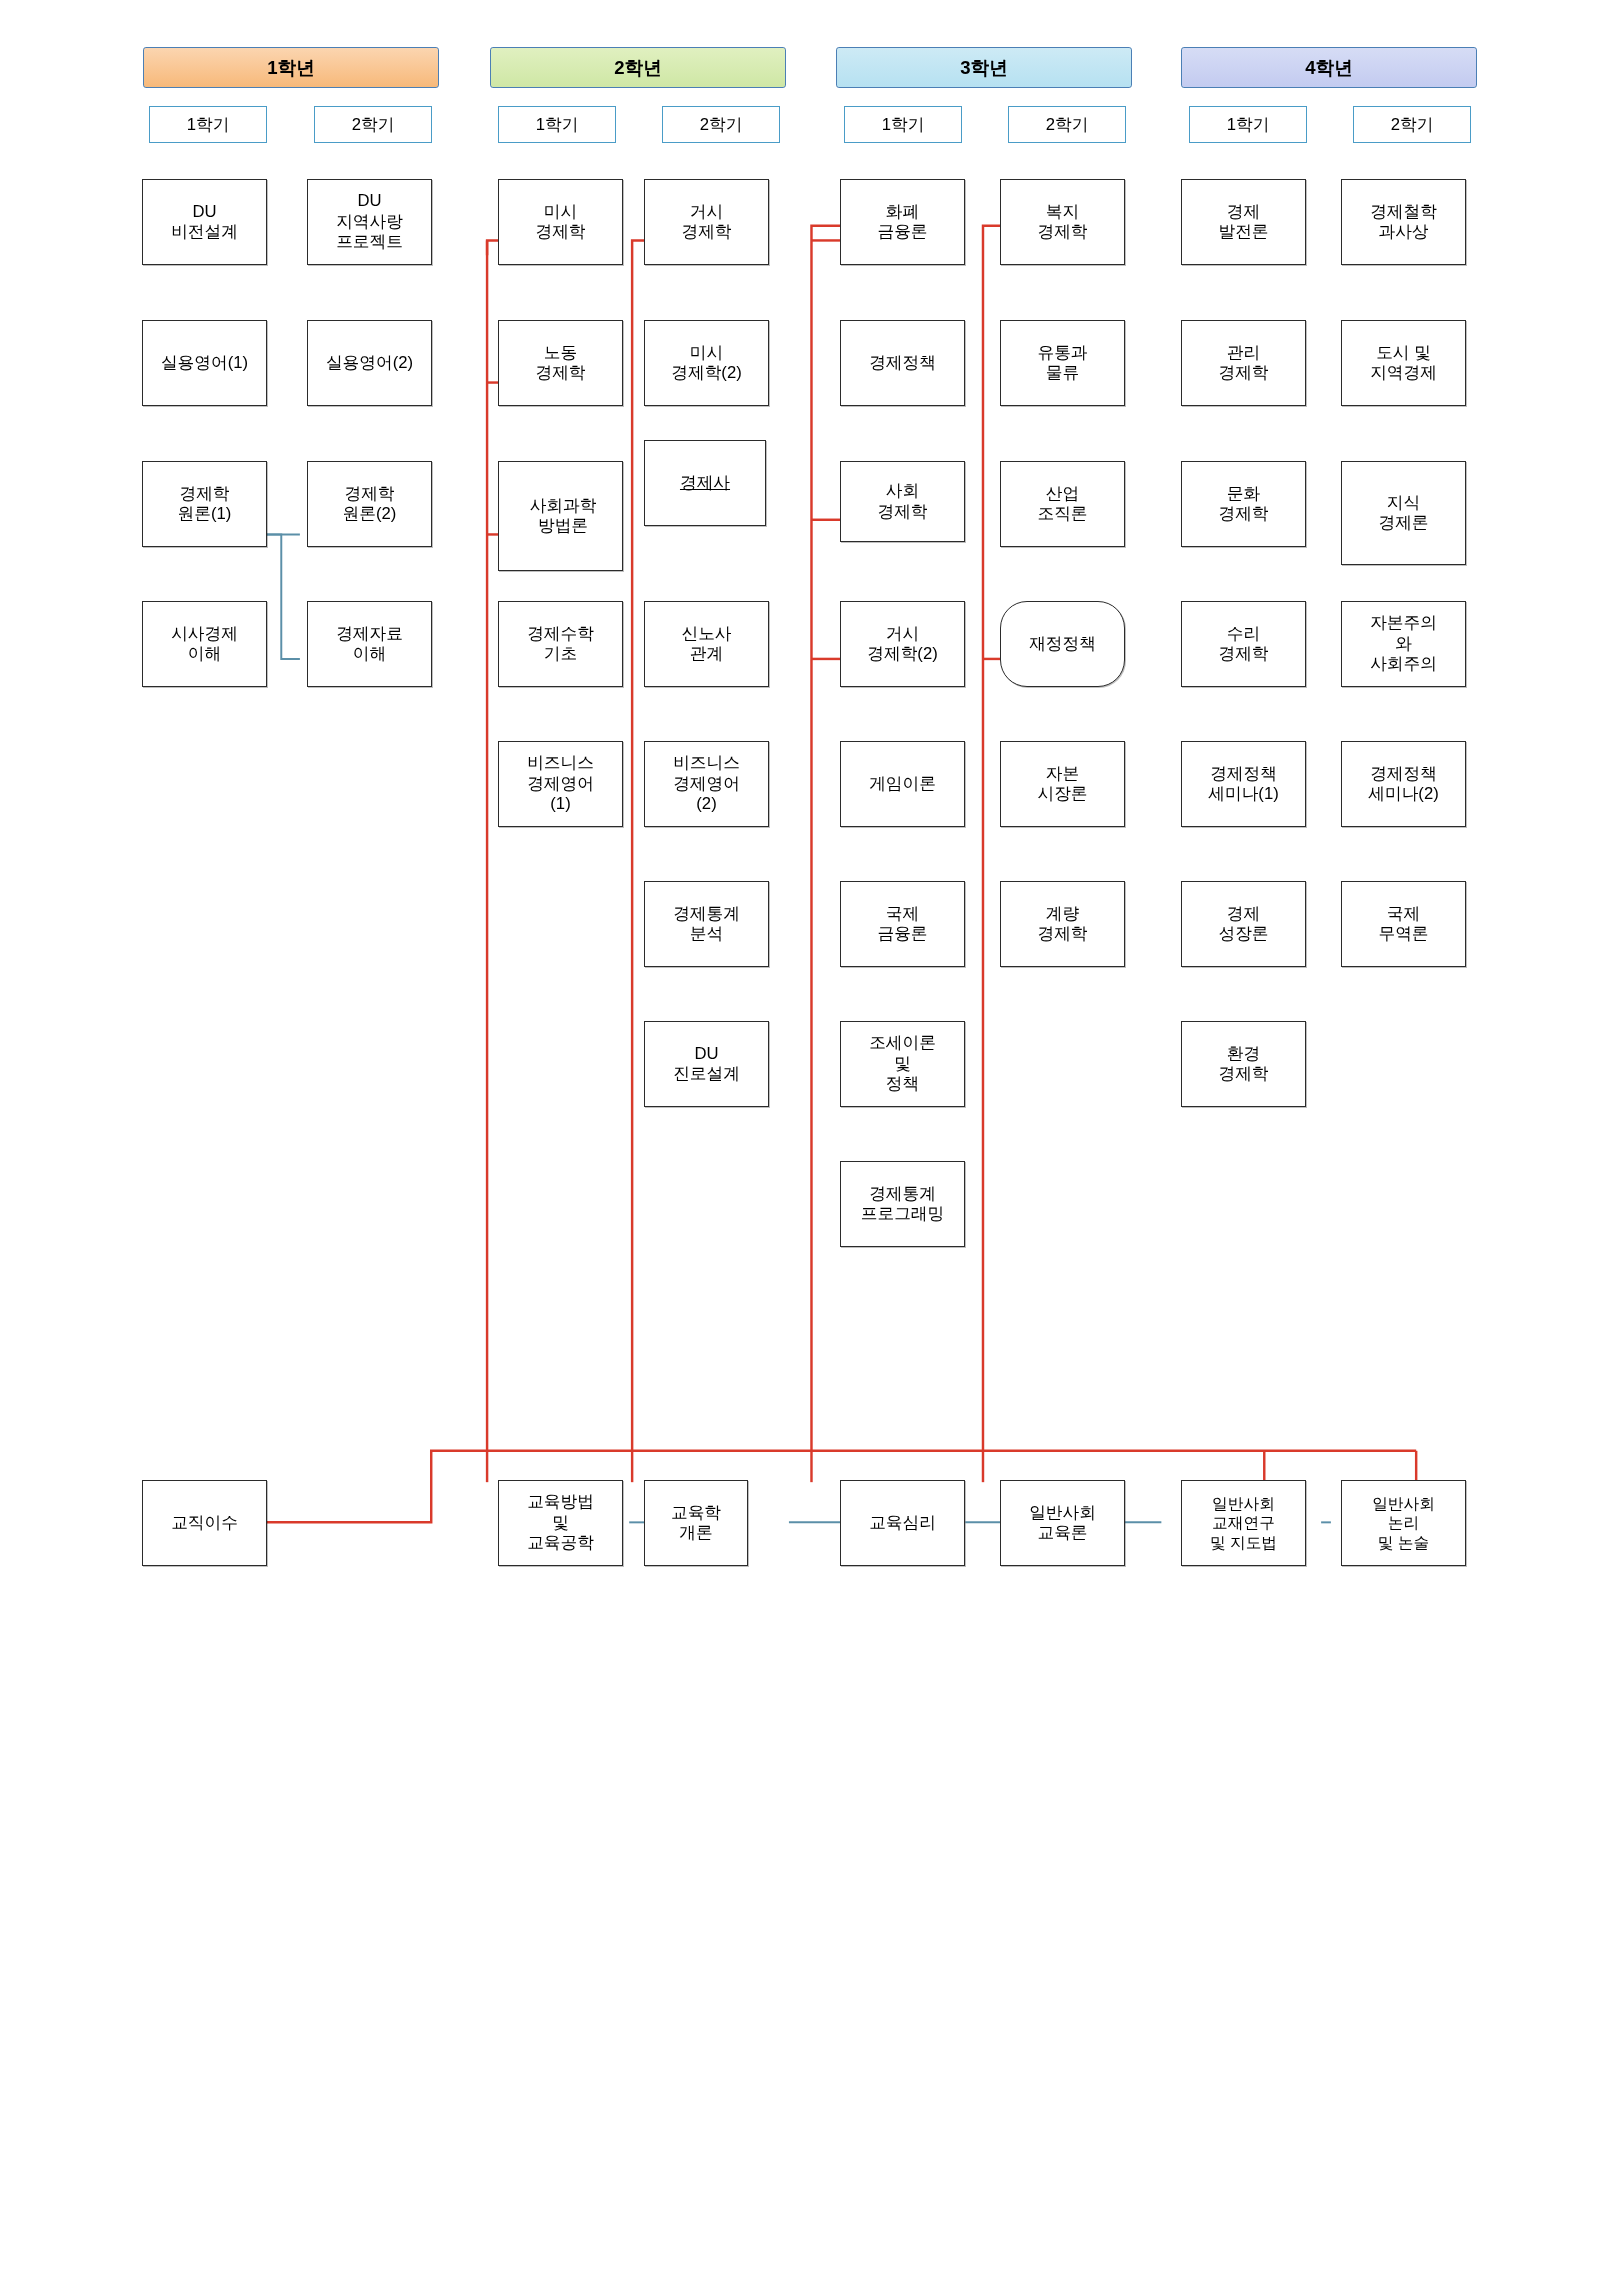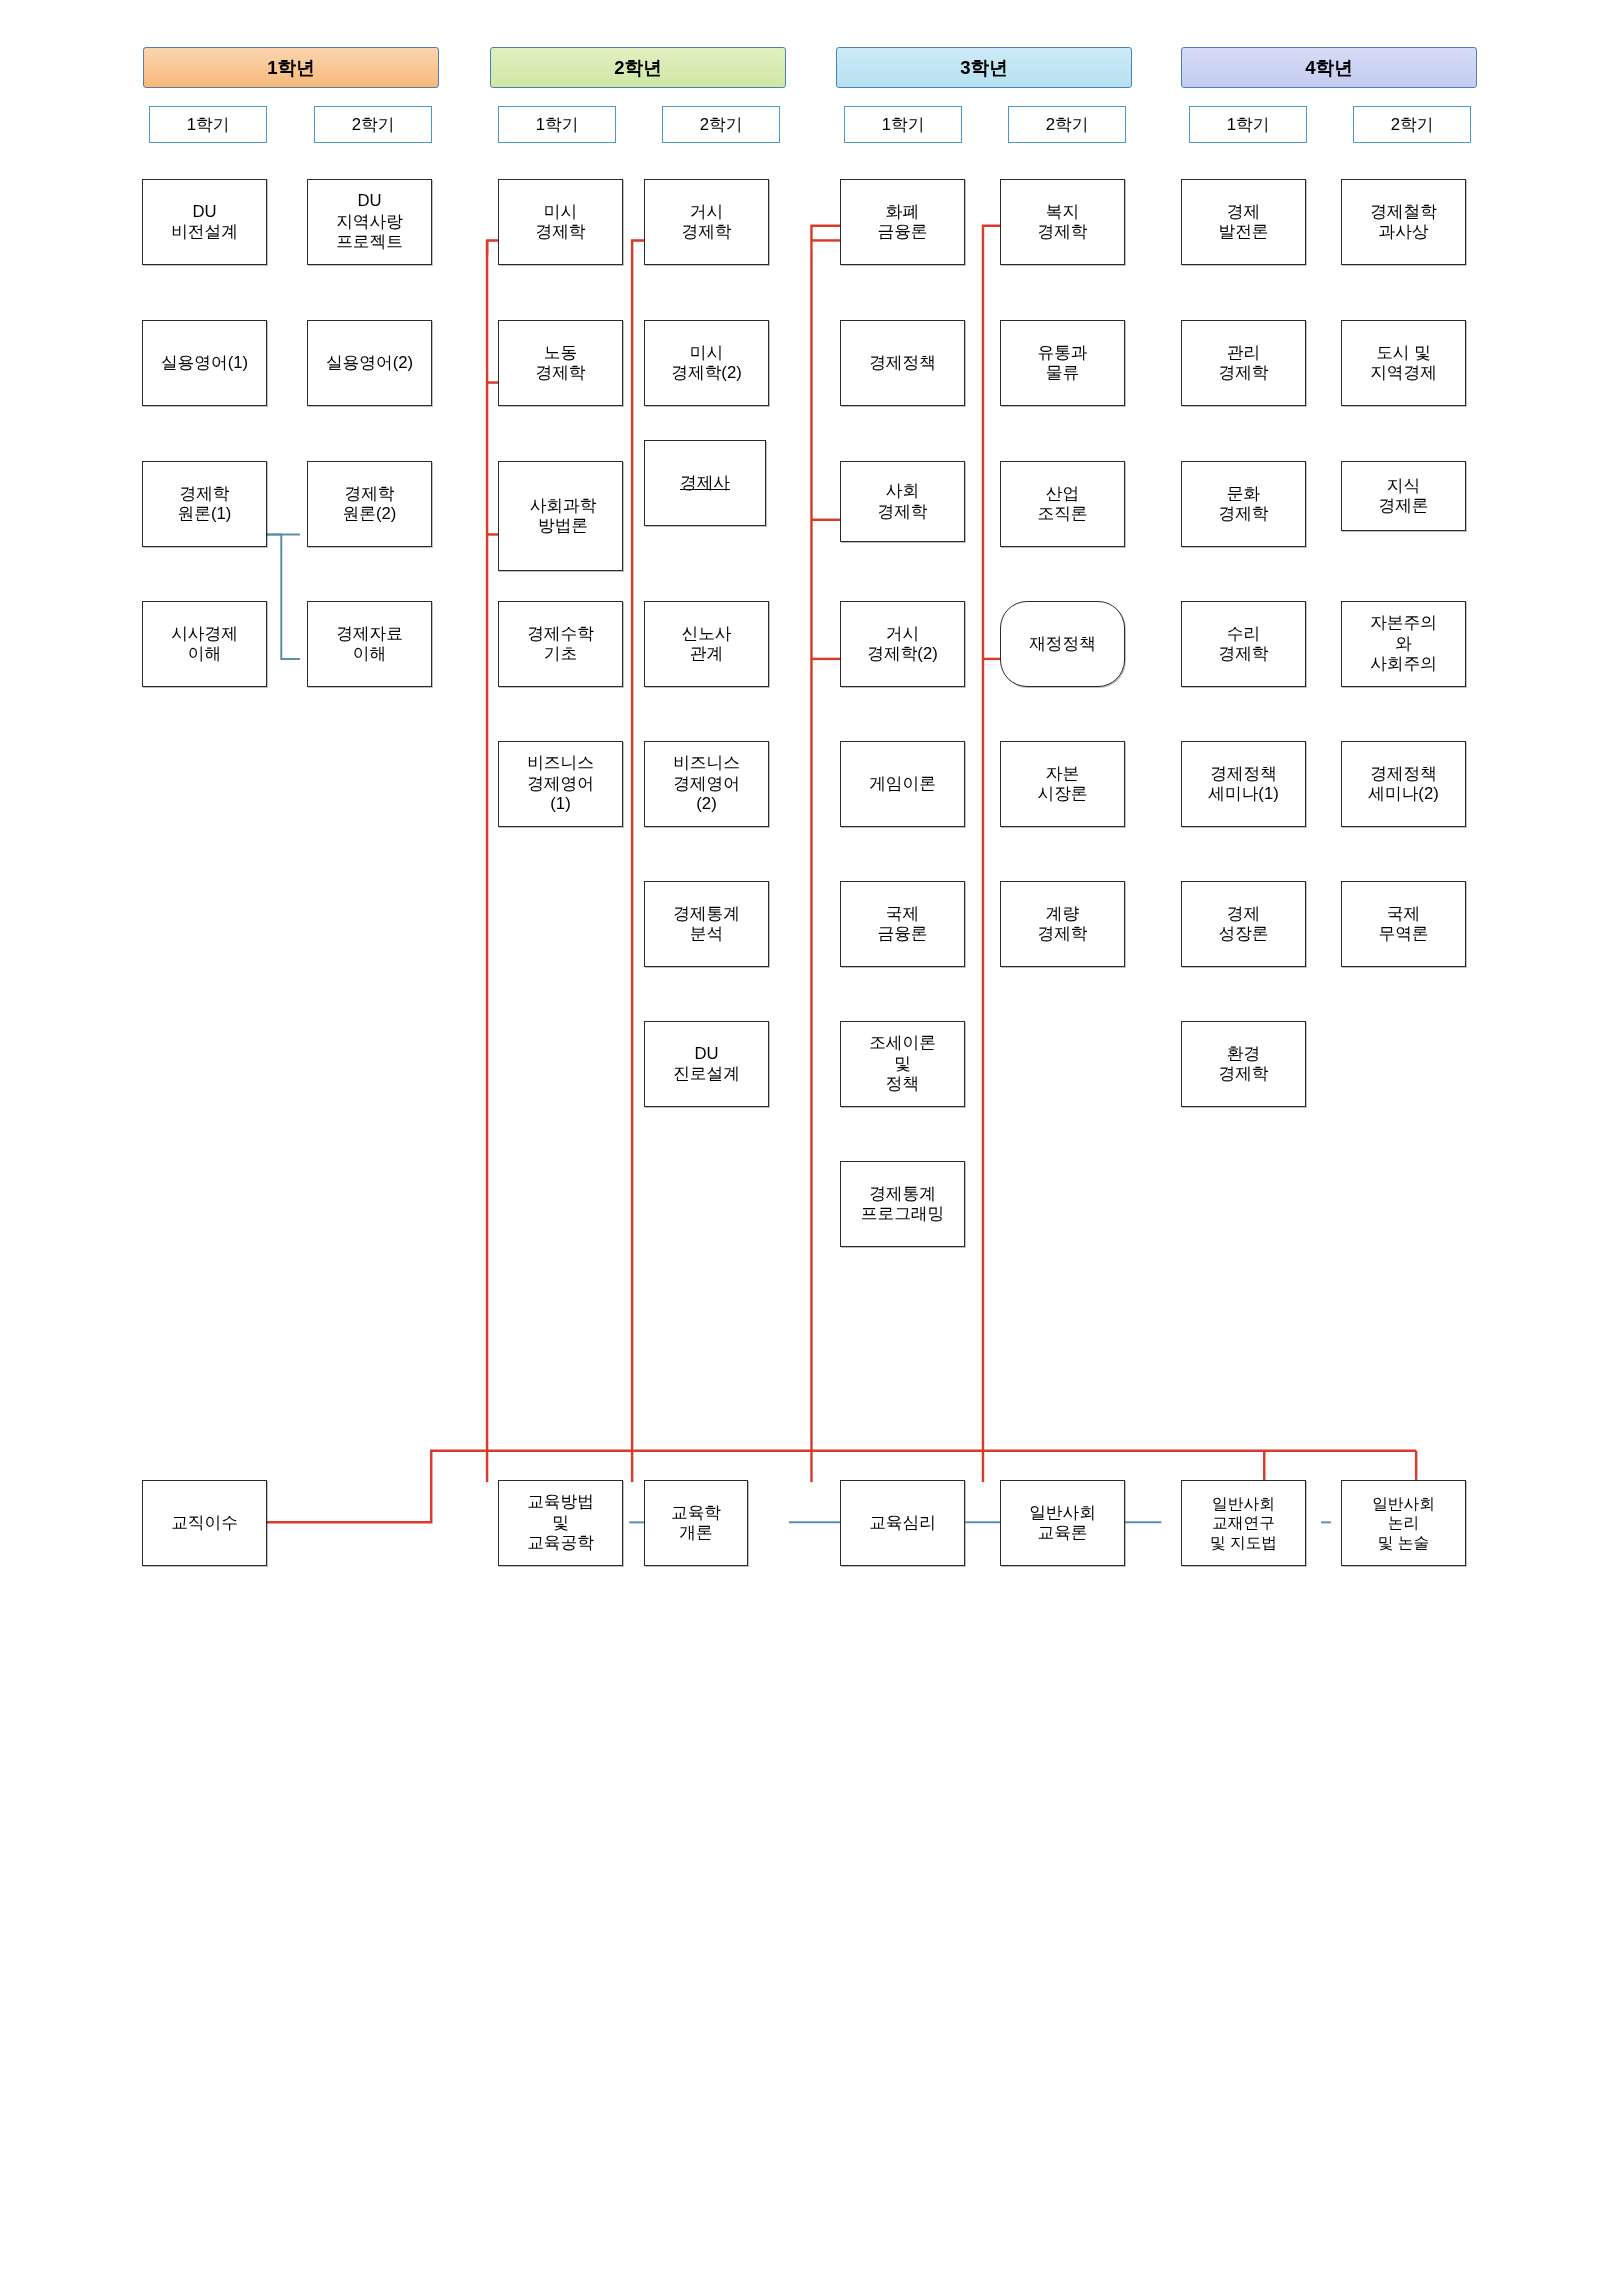--- a/index.html
+++ b/index.html
@@ -217,21 +217,21 @@
 세미나(1)</div>
   <div class="course" style="left:1181px; top:881px; width:125px; height:86px;">경제
 성장론</div>
   <div class="course" style="left:1181px; top:1021px; width:125px; height:86px;">환경
 경제학</div>
 
   <div class="course" style="left:1341px; top:179px; width:125px; height:86px;">경제철학
 과사상</div>
   <div class="course" style="left:1341px; top:320px; width:125px; height:86px;">도시 및
 지역경제</div>
-  <div class="course" style="left:1341px; top:461px; width:125px; height:70px;">지식
+  <div class="course" style="left:1341px; top:461px; width:125px; height:104px;">지식
 경제론</div>
   <div class="course" style="left:1341px; top:601px; width:125px; height:86px;">자본주의
 와
 사회주의</div>
   <div class="course" style="left:1341px; top:741px; width:125px; height:86px;">경제정책
 세미나(2)</div>
   <div class="course" style="left:1341px; top:881px; width:125px; height:86px;">국제
 무역론</div>
 
   <div class="course" style="left:142px; top:1480px; width:125px; height:86px;">교직이수</div>

